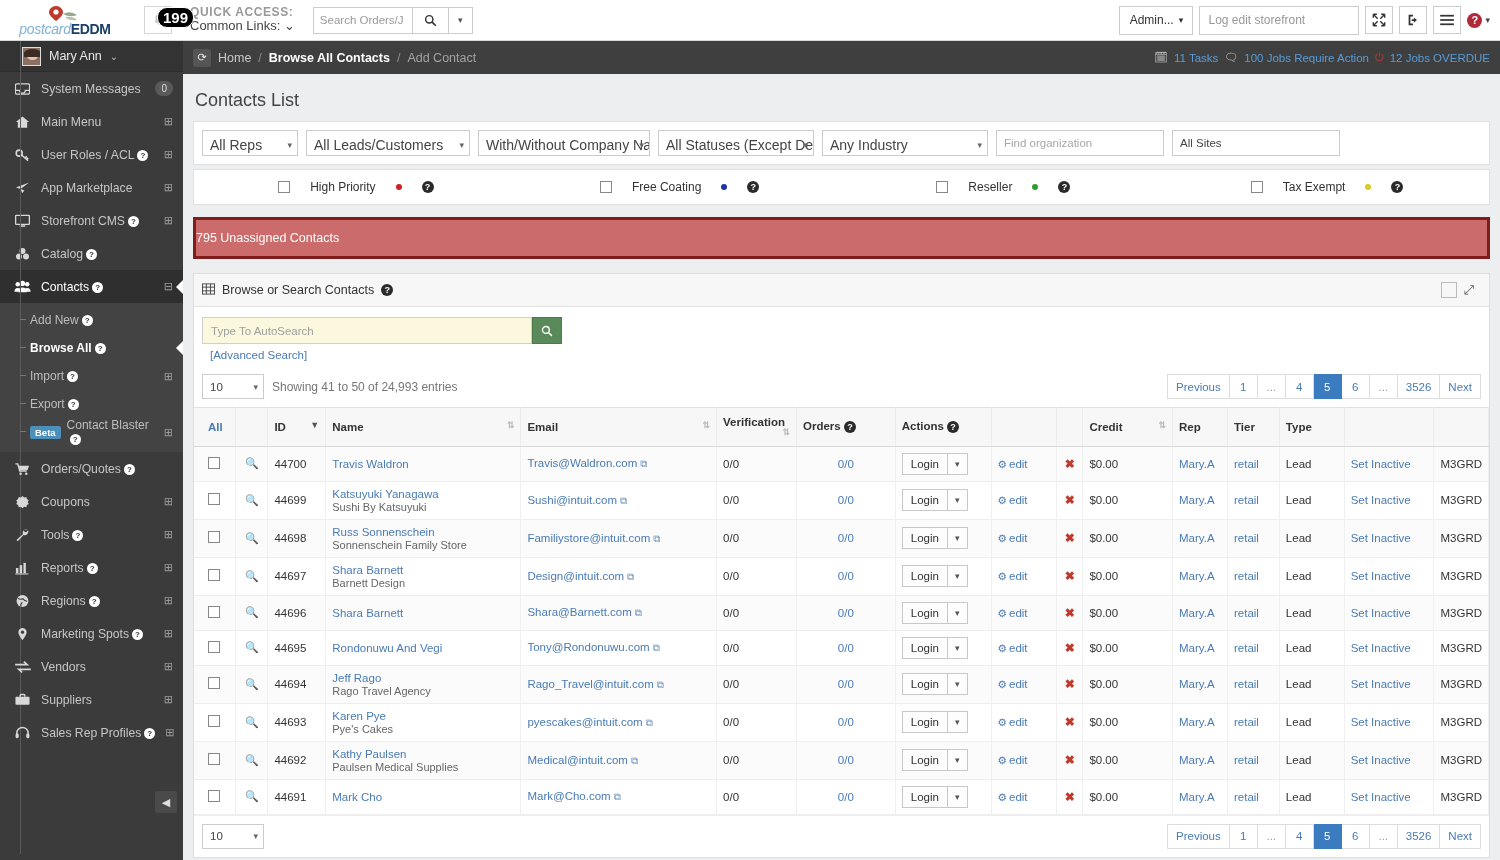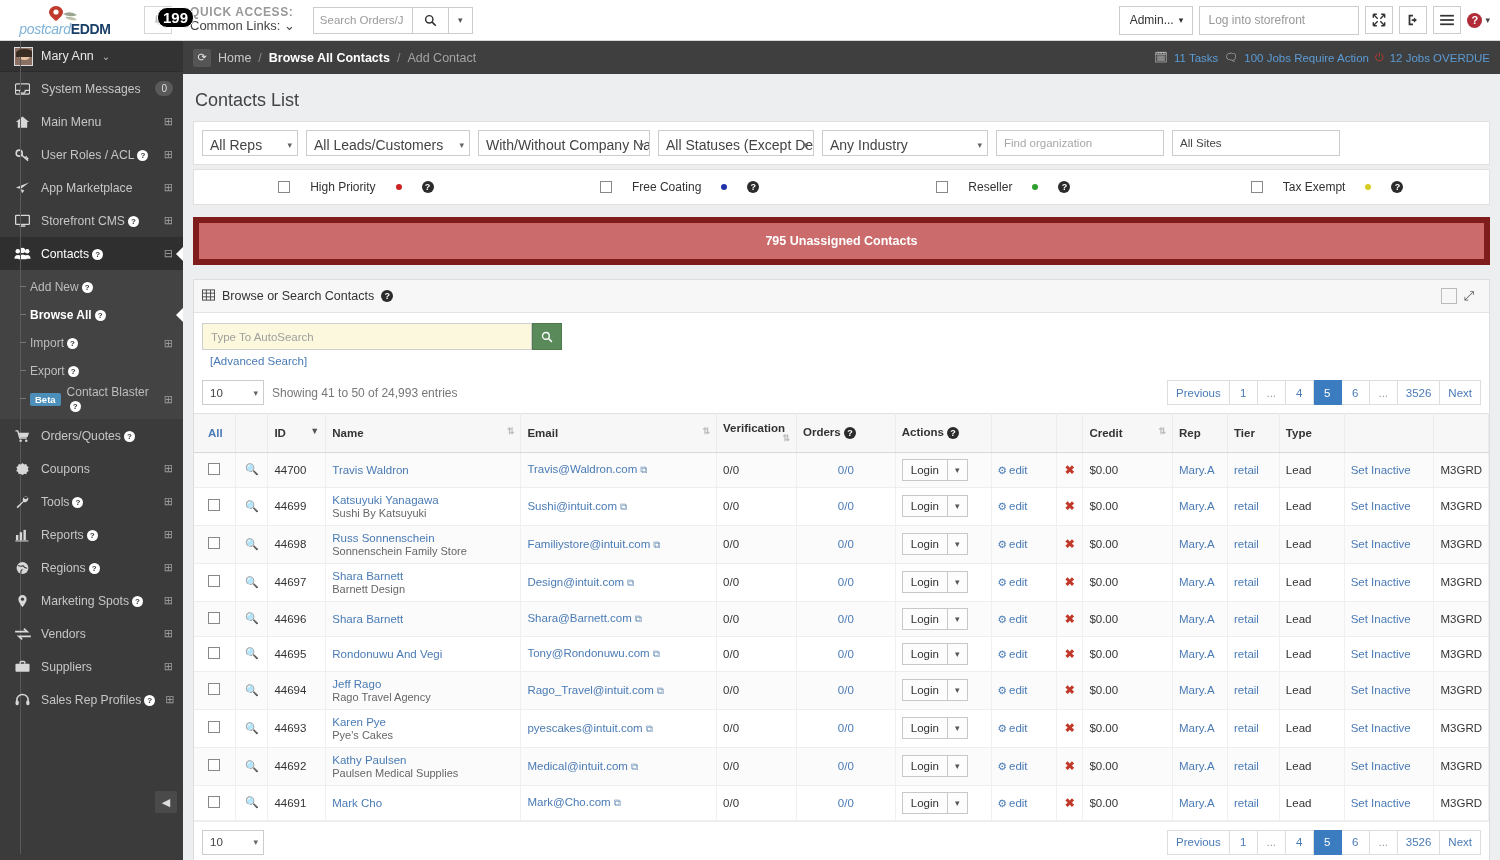--- a/index.html
+++ b/index.html
@@ -74,21 +74,21 @@
   }
   .help-btn { border: none; display:flex; align-items:center; gap:3px; background:transparent; }
 
   
   .sidebar {
     position: absolute; top: 41px; left: 0; width: 183px; height: 819px;
     background: #3b3b3b; color: #cfcfcf; overflow: hidden;
   }
   .user-row {
     height: 31px; background: #333333; display: flex; align-items: center;
-    padding-left: 14px; gap: 8px; border-bottom: 1px solid #2c2c2c;
+    padding-left: 22px; gap: 8px; border-bottom: 1px solid #2c2c2c;
   }
   .avatar {
     width: 19px; height: 19px; background: #8b6f63; border: 1px solid #ddd;
     position: relative; overflow: hidden;
   }
   .avatar::after {
     content:''; position:absolute; left:4px; top:3px; width:11px; height:9px;
     background:#e8c3a5; border-radius:50% 50% 45% 45%;
   }
   .avatar::before {
@@ -189,22 +189,22 @@
   .chk-cell { flex: 1; display: flex; align-items: center; justify-content: center; gap: 20px; font-size: 12px; color:#333; }
   .cbox { width: 12px; height: 12px; border: 1px solid #888; background: #fff; display:inline-block; }
   .dot { width: 6px; height: 6px; border-radius: 50%; display:inline-block; }
   .qmark-dark {
     display:inline-block; width: 12px; height: 12px; border-radius: 50%;
     background: #2b2b2b; color: #fff; font-size: 9px; font-weight: bold;
     text-align: center; line-height: 12px;
   }
 
   .unassigned {
-    margin: 12px 10px 0 10px; background: #cc6b6b; color: #fff; text-align: center;
-    padding: 11px 0; font-size: 12.5px; border: 6px solid #7f1d1d; font-weight: bold;
+    margin: 12px 10px 0 10px; background: #cc6b6b; color: #fff; 
+    padding: 11px 0; font-size: 12.5px; border: 3px solid #7f1d1d;
   }
 
   .card {
     margin: 14px 10px 0 10px; background: #fff; border: 1px solid #ddd;
   }
   .card-head {
     height: 33px; background: #f7f7f7; border-bottom: 1px solid #e3e3e3;
     display: flex; align-items: center; padding: 0 8px; gap: 7px; font-size: 12.5px; color:#333;
   }
   .card-head .ch-right { margin-left: auto; display: flex; align-items: center; gap: 0; }
@@ -321,21 +321,21 @@
   </div>
   <div class="srch-caret">
       <span style="font-size:9px;color:#555">▾</span>
     </div>
 
   <div class="topbar-right">
     <div class="admin-btn">
       <span>Admin...</span>
         <span style="font-size:9px">▾</span>
     </div>
-    <div class="store-input">Log into storefront</div>
+    <div class="store-input">Log edit storefront</div>
     <div class="icon-btn">
       <svg width="14" height="14" viewBox="0 0 16 16">
           <path d="M2 2h5L2 7z" fill="none"></path>
           <line x1="2" y1="2" x2="6.5" y2="6.5" stroke="#333" stroke-width="1.6"></line>
           <line x1="14" y1="2" x2="9.5" y2="6.5" stroke="#333" stroke-width="1.6"></line>
           <line x1="2" y1="14" x2="6.5" y2="9.5" stroke="#333" stroke-width="1.6"></line>
           <line x1="14" y1="14" x2="9.5" y2="9.5" stroke="#333" stroke-width="1.6"></line>
           <path d="M1.5 1.5h4M1.5 1.5v4M14.5 1.5h-4M14.5 1.5v4M1.5 14.5h4M1.5 14.5v-4M14.5 14.5h-4M14.5 14.5v-4" stroke="#333" stroke-width="1.6" fill="none"></path>
         </svg>
     </div>
@@ -406,20 +406,30 @@
       </div>
       <div class="nav-item">
         <span class="ni-icon">
           <svg width="15" height="14" viewBox="0 0 16 14">
             <rect x="0.6" y="1" width="14.8" height="9.6" rx="1" fill="none" stroke="#d8d8d8" stroke-width="1.5"></rect>
             <rect x="5" y="11.6" width="6" height="1.6" fill="#d8d8d8"></rect>
           </svg>
         </span>
         <span class="ni-label">Storefront CMS<span class="qmark">?</span></span>
         <span class="ni-plus">⊞</span>
+      </div>
+      <div class="nav-item">
+        <span class="ni-icon">
+          <svg width="16" height="14" viewBox="0 0 16 14">
+            <circle cx="4" cy="9.5" r="3" fill="#d8d8d8"></circle>
+            <circle cx="11" cy="9.5" r="3" fill="#d8d8d8"></circle>
+            <circle cx="7.5" cy="4" r="3" fill="#d8d8d8"></circle>
+          </svg>
+        </span>
+        <span class="ni-label">Catalog<span class="qmark">?</span></span>
       </div>
       <div class="nav-item active">
         <span class="ni-icon">
           <svg width="17" height="14" viewBox="0 0 18 14">
             <circle cx="4" cy="4" r="2.4" fill="#fff"></circle>
             <circle cx="9" cy="3.2" r="2.8" fill="#fff"></circle>
             <circle cx="14" cy="4" r="2.4" fill="#fff"></circle>
             <path d="M0.5 12 q0 -4 3.5 -4 q3.5 0 3.5 4 Z" fill="#fff"></path>
             <path d="M4.5 12.5 q0 -5 4.5 -5 q4.5 0 4.5 5 Z" fill="#fff"></path>
             <path d="M10.5 12 q0 -4 3.5 -4 q3.5 0 3.5 4 Z" fill="#fff"></path>

